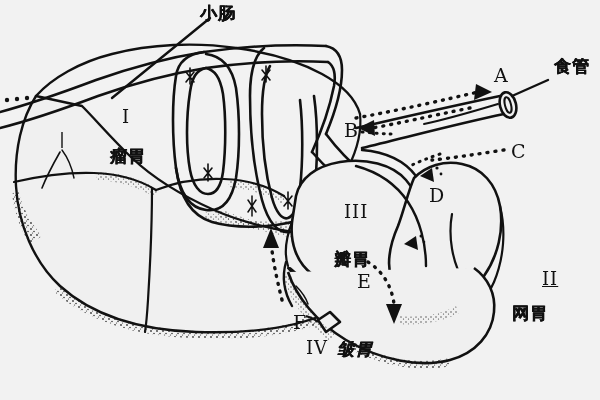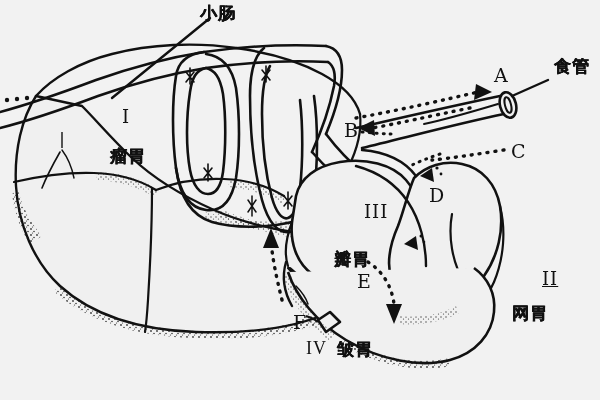--- a/index.html
+++ b/index.html
@@ -279,25 +279,25 @@
   <div class="lbl lbl-cn" style="left:200px; top:5px;">小肠</div>
 
   <div class="lbl lbl-cn" style="left:554px; top:58px;">食管</div>
 
   <div class="lbl lbl-roman" style="left:122px; top:108px;">I</div>
   <div class="lbl lbl-cn" style="left:103px; top:148px;margin-left:7px;">瘤胃</div>
 
   <div class="lbl lbl-roman" style="left:542px; top:270px;text-decoration:underline;">II</div>
   <div class="lbl lbl-cn" style="left:512px; top:305px;font-family:Liberation Serif, serif;">网胃</div>
 
-  <div class="lbl lbl-roman" style="left:344px; top:203px;margin-left:20px;">III</div>
+  <div class="lbl lbl-roman" style="left:344px; top:203px;">III</div>
   <div class="lbl lbl-cn" style="left:334px; top:251px;">瓣胃</div>
 
-  <div class="lbl lbl-roman" style="left:306px; top:339px;font-family:Liberation Serif, serif;">IV</div>
-  <div class="lbl lbl-cn" style="left:337px; top:341px;">皱胃</div>
+  <div class="lbl lbl-roman" style="left:306px; top:339px;">IV</div>
+  <div class="lbl lbl-cn" style="left:337px; top:341px;font-style:italic;">皱胃</div>
 
   <div class="lbl lbl-letter" style="left:494px; top:66px;">A</div>
   <div class="lbl lbl-letter" style="left:344px; top:121px;">B</div>
   <div class="lbl lbl-letter" style="left:511px; top:142px;">C</div>
   <div class="lbl lbl-letter" style="left:429px; top:186px;">D</div>
   <div class="lbl lbl-letter" style="left:357px; top:272px;">E</div>
   <div class="lbl lbl-letter" style="left:293px; top:313px;">F</div>
 
 </div>
 

